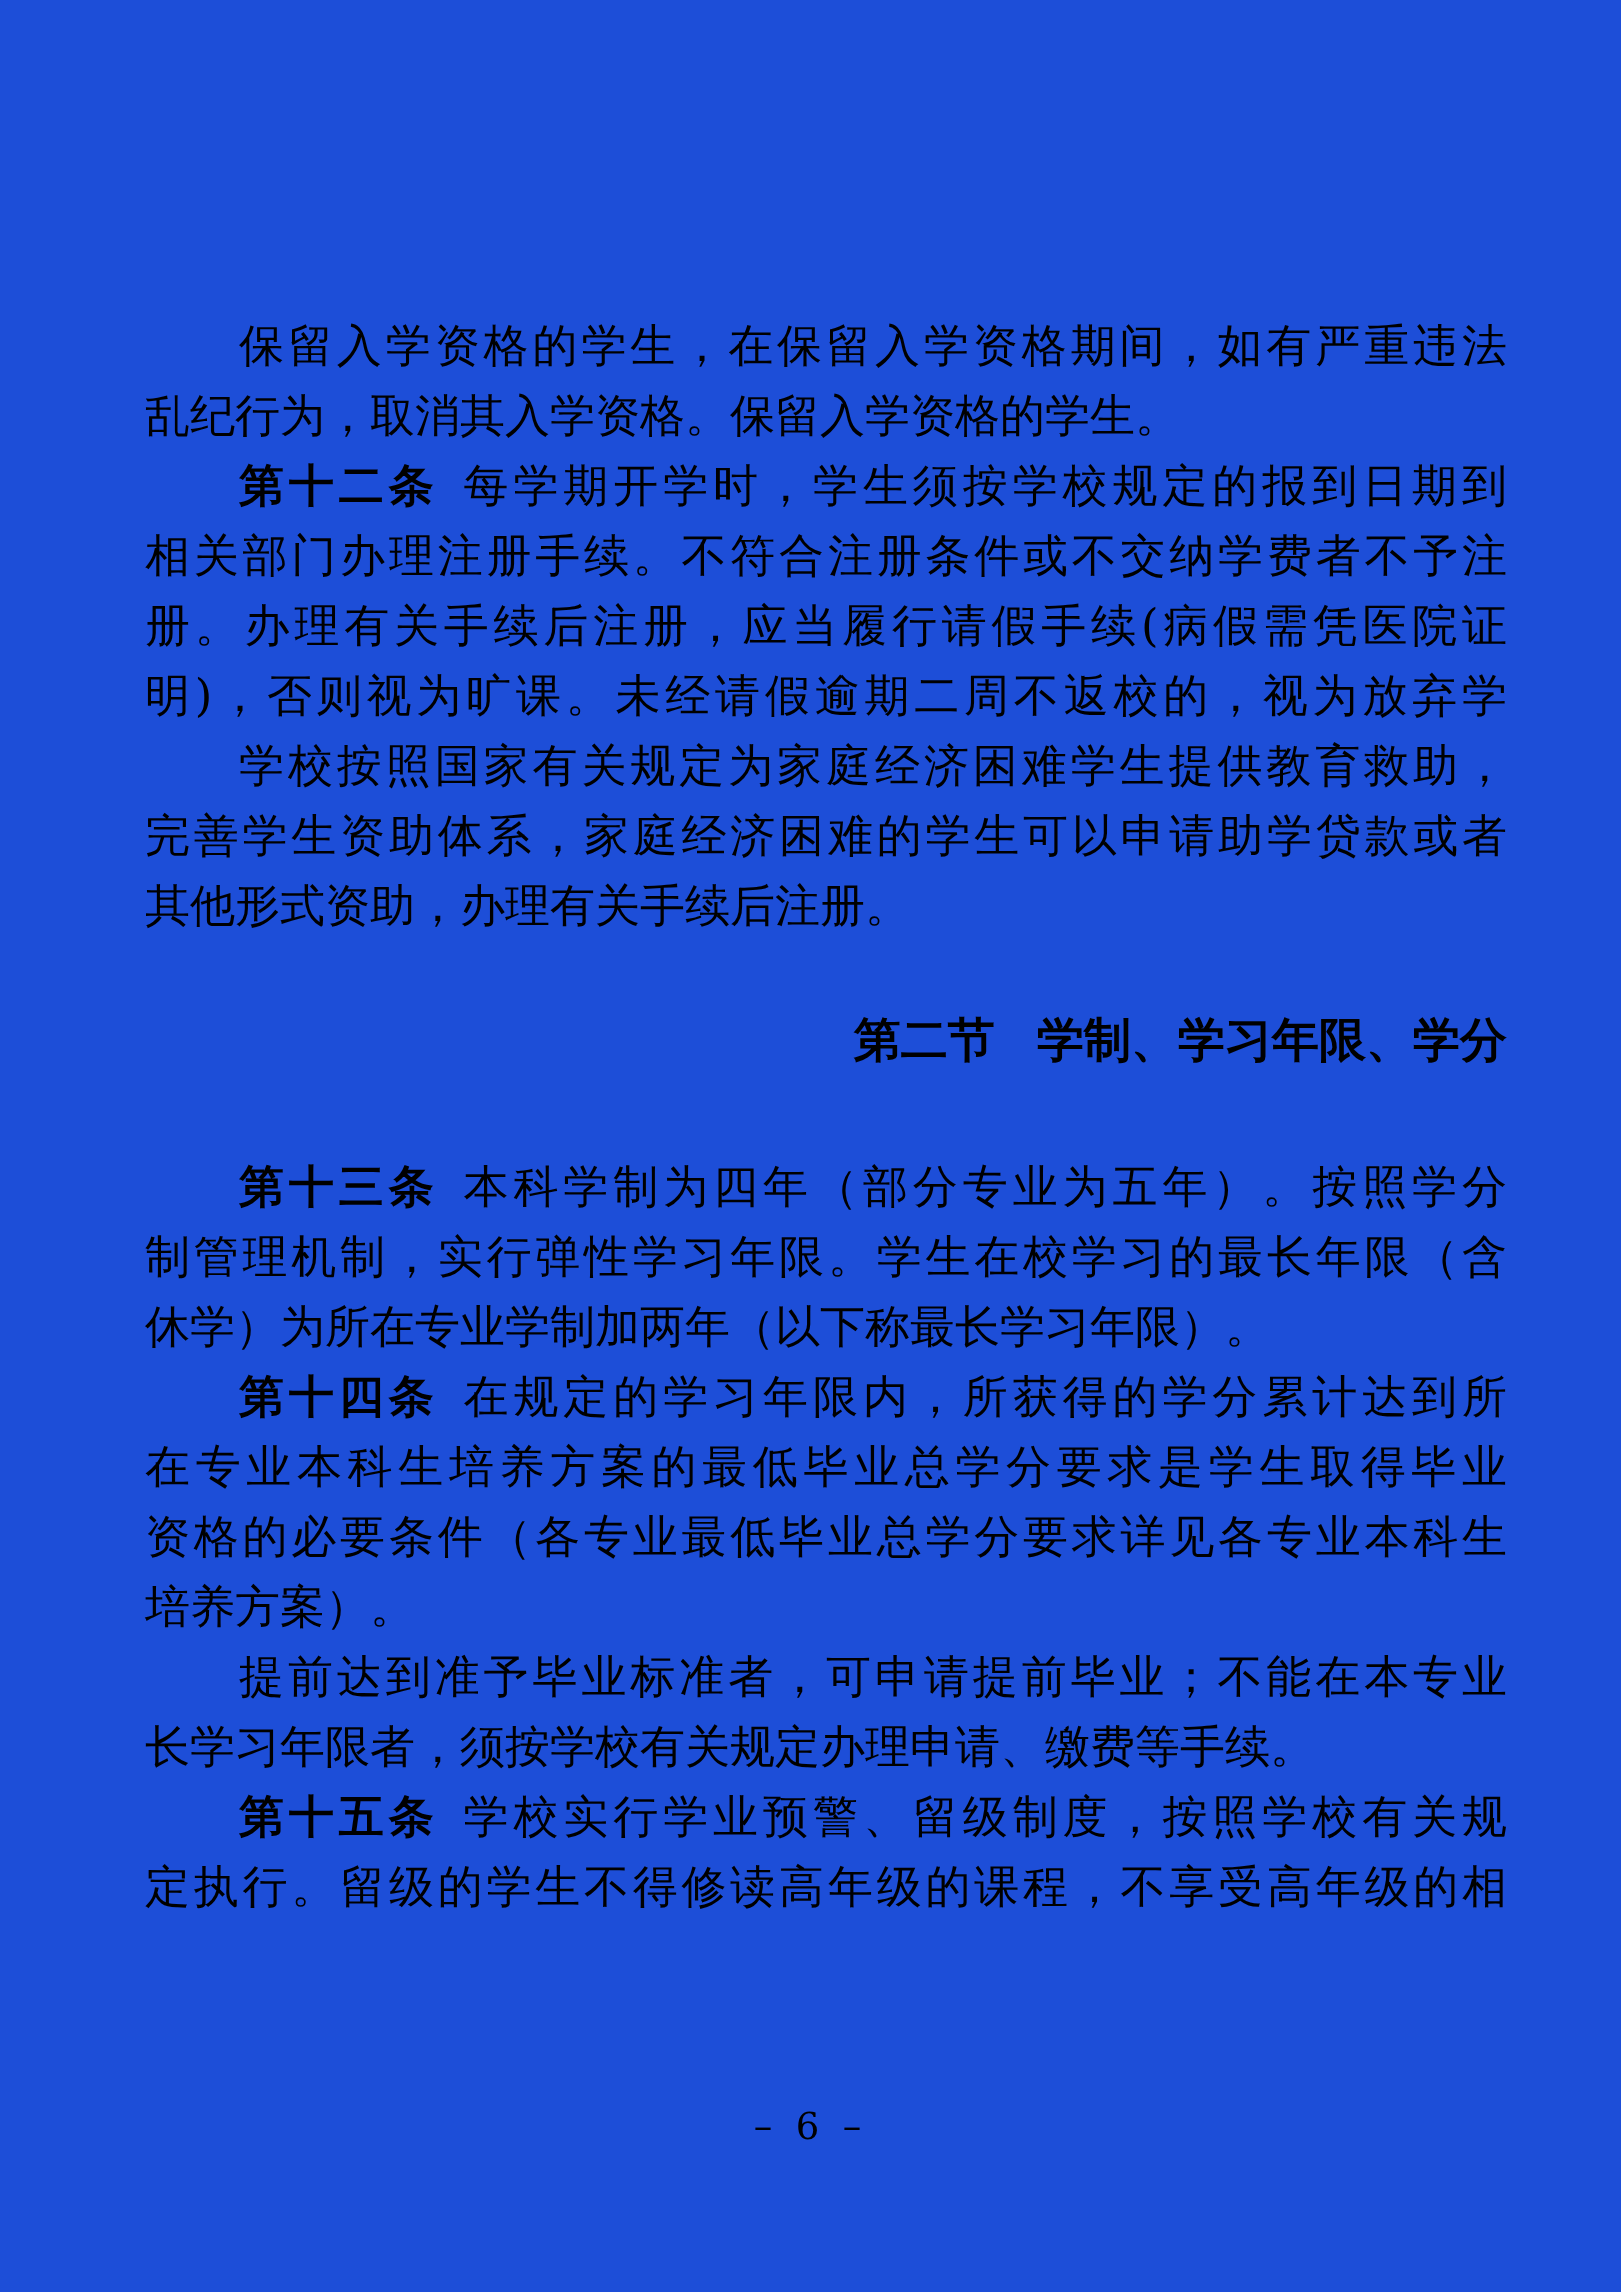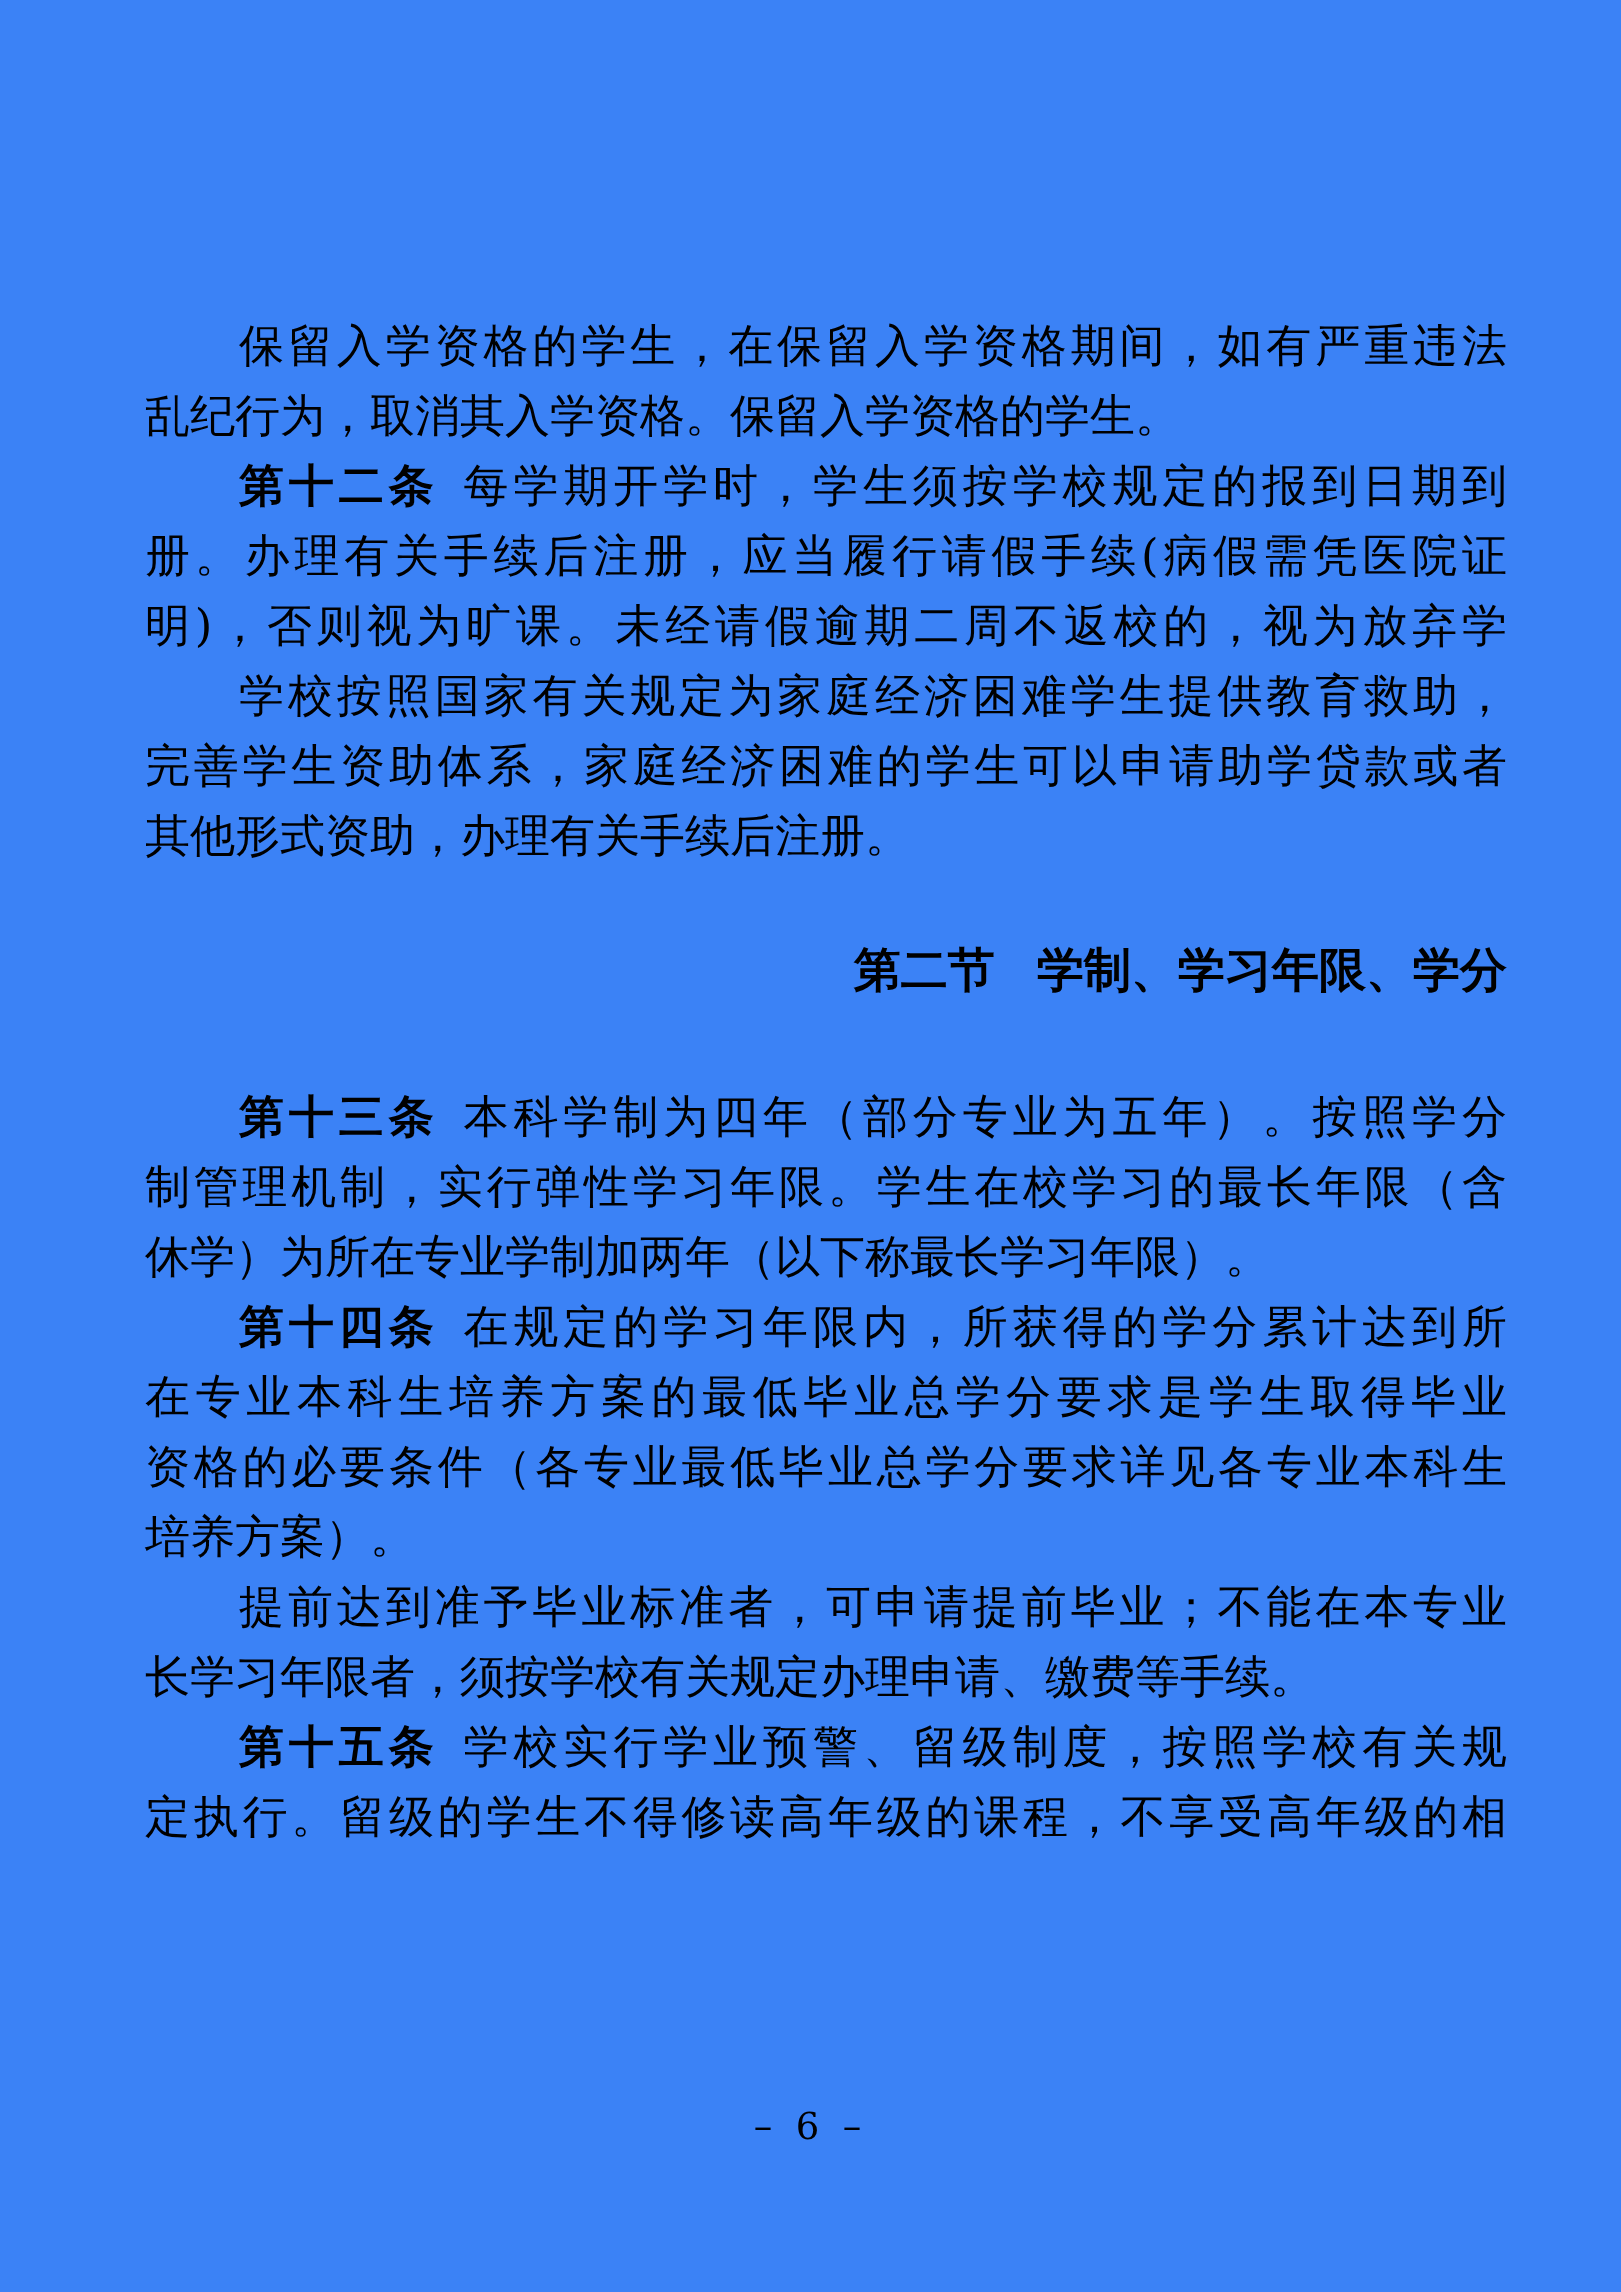--- a/index.html
+++ b/index.html
@@ -14,21 +14,21 @@
     font-family: "DejaVu Serif", "Liberation Serif", serif;
     color: #000000;
     overflow: hidden;
   }
   .page {
     position: absolute;
     left: 0;
     top: 0;
     width: 1621px;
     height: 2293px;
-    background: #3b82f6;
+    background: #1d4ed8;
   }
   .body-text {
     position: absolute;
     left: 145px;
     top: 311px;
     width: 1362px;
     font-size: 45px;
     line-height: 70px;
   }
   .line {
@@ -78,20 +78,21 @@
 <body>
 
 <div class="page">
 
   <div class="body-text">
 
     <p class="line fill indent"><span>保留入学资格的学生，在保留入学资格期间，如有严重违法</span></p>
     <p class="line"><span>乱纪行为，取消其入学资格。保留入学资格的学生。</span></p>
 
     <p class="line fill indent"><span class="art-head">第十二条</span><span>每学期开学时，学生须按学校规定的报到日期到</span></p>
+    <p class="line fill"><span>相关部门办理注册手续。不符合注册条件或不交纳学费者不予注</span></p>
     <p class="line fill"><span>册。办理有关手续后注册，应当履行请假手续(病假需凭医院证</span></p>
     <p class="line fill"><span>明)，否则视为旷课。未经请假逾期二周不返校的，视为放弃学</span></p>
 
     <p class="line fill indent"><span>学校按照国家有关规定为家庭经济困难学生提供教育救助，</span></p>
     <p class="line fill"><span>完善学生资助体系，家庭经济困难的学生可以申请助学贷款或者</span></p>
     <p class="line"><span>其他形式资助，办理有关手续后注册。</span></p>
 
     <p class="section-heading"><span>第二节</span><span class="heading-title">学制、学习年限、学分</span></p>
 
     <p class="line fill indent"><span class="art-head">第十三条</span><span>本科学制为四年（部分专业为五年）。按照学分</span></p>

